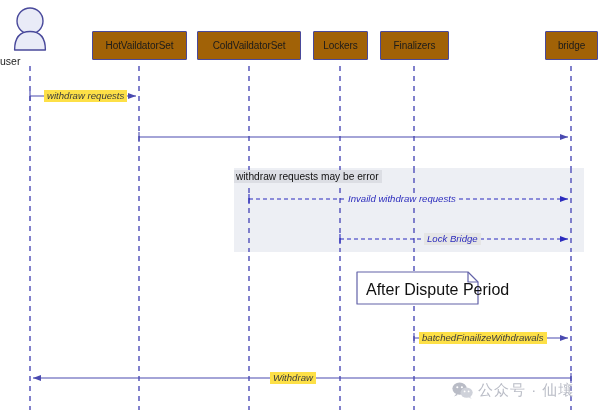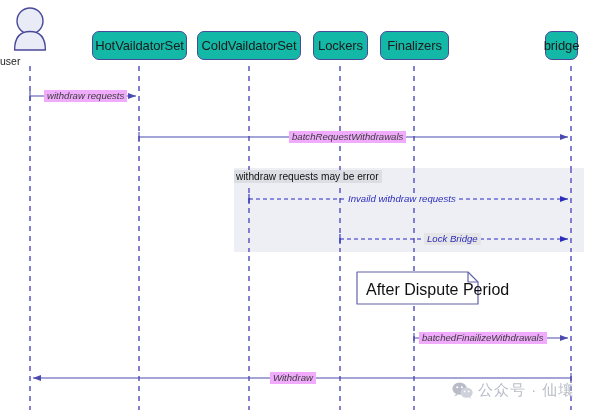--- a/index.html
+++ b/index.html
@@ -22,46 +22,46 @@
     position: absolute;
     left: 0;
     top: 0;
     width: 600px;
     height: 417px;
   }
   
   .pbox {
     position: absolute;
     box-sizing: border-box;
-    background: #14b8a6;
+    background: #a16207;
     border: 1.3px solid #49499b;
-    border-radius: 7px;
+    border-radius: 1px;
     display: flex;
     align-items: center;
     justify-content: center;
-    font-size: 13px;
+    font-size: 10px;
     color: #1b1b1b;
     letter-spacing: -0.1px;
     white-space: nowrap;
   }
   
   .actor-label {
     position: absolute;
     font-size: 10.5px;
     color: #1b1b1b;
     text-align: left;
     white-space: nowrap;
   }
   
   .msg {
     position: absolute;
     font-size: 9.6px;
     font-style: italic;
     white-space: nowrap;
-    background: #f0abfc;
+    background: #fde047;
     padding: 0 3px;
     line-height: 12px;
   }
   .msg.solid  { color: #3b3b3b; }
   .msg.dashed { color: #2b2bbd; }
   .fragment-label {
     position: absolute;
     font-size: 10.2px;
     color: #111111;
     background: #dcdee4;
@@ -163,31 +163,30 @@
   </div>
 
   <div class="pbox" style="left:313px; top:31px; width:55px;  height:29px;">
     <span>Lockers</span>
   </div>
 
   <div class="pbox" style="left:380px; top:31px; width:69px;  height:29px;">
     <span>Finalizers</span>
   </div>
 
-  <div class="pbox" style="left:545px; top:31px; width:33px;  height:29px;">
+  <div class="pbox" style="left:545px; top:31px; width:53px;  height:29px;">
     <span>bridge</span>
   </div>
 
   <div class="actor-label" style="left:0px; top:55px; width:60px;">user</div>
 
   <div class="fragment-label" style="left:234px; top:170px;">withdraw requests may be error</div>
 
   <div class="msg solid" style="left:44px; top:90px;">withdraw requests</div>
 
-  <div class="msg solid" style="left:289px; top:131px;">batchRequestWithdrawals</div>
 
   <div class="msg dashed" style="left:345px; top:193px; background:#edeff4;">Invaild withdraw requests</div>
 
   <div class="msg dashed" style="left:424px; top:233px; background:#e5e5e5;">Lock Bridge</div>
 
   <div class="msg solid" style="left:419px; top:332px;">batchedFinailizeWithdrawals</div>
 
   <div class="msg solid" style="left:270px; top:372px;">Withdraw</div>
 
   <div class="note-text" style="left:366px; top:281px;">After Dispute Period</div>

